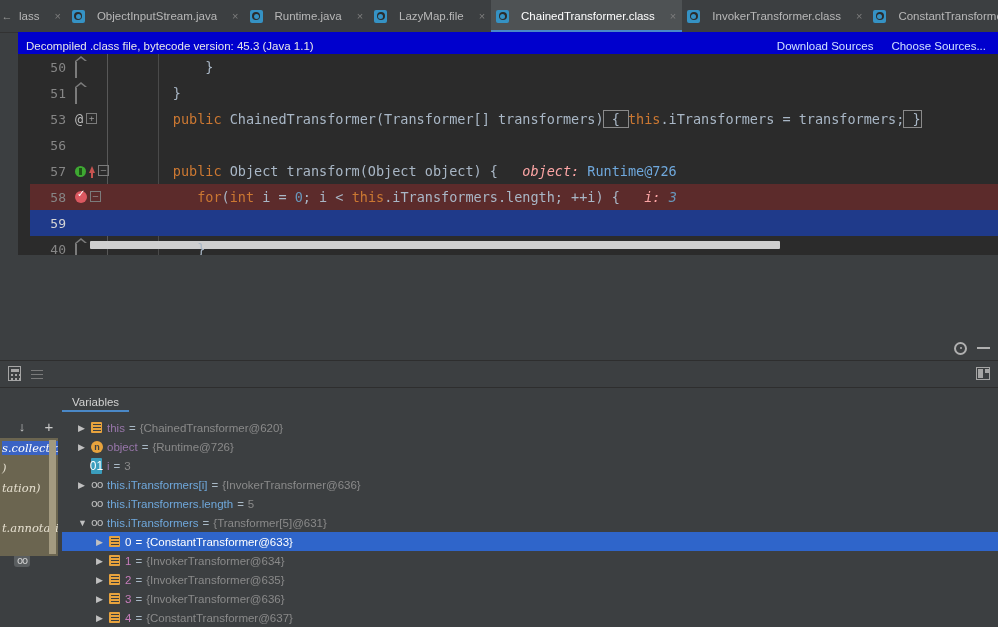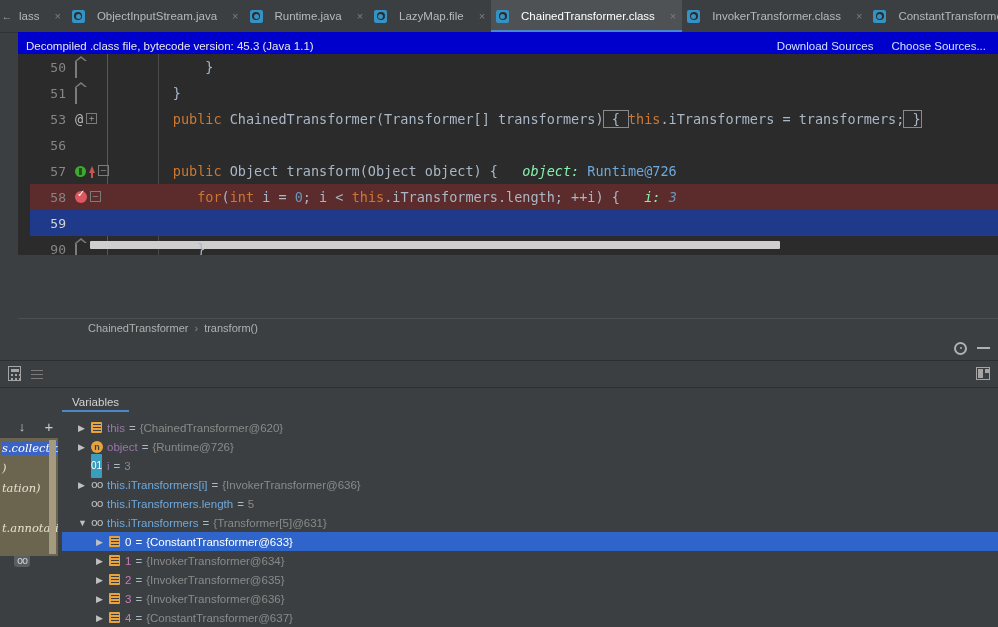--- a/index.html
+++ b/index.html
@@ -120,21 +120,21 @@
     position:absolute; left:89px; top:0; bottom:0; width:1px; background:#585858;
   }
   .vline2 {
     position:absolute; left:140px; top:0; bottom:0; width:1px; background:#4a4a4a;
   }
 
   
   .kw  { color:#cc7832; }
   .txt { color:#a9b7c6; }
   .num { color:#6897bb; }
-  .hint{ color:#86efac; font-style:italic;text-align:right; }
+  .hint{ color:#fca5a5; font-style:italic;text-align:right; }
   .hintv{ color:#6fa8dc; }
   .hintnum{ color:#6897bb; font-style:italic; }
   .brace-box { outline:1px solid #8a8a8a; }
   .at { color:#bbbbbb; }
 
   .bp-green{
     width:11px;height:11px;border-radius:50%;background:#3ea832;
     display:inline-block;position:relative;
   }
   .bp-green:after{
@@ -275,21 +275,21 @@
   .ic-obj{
     width:11px;height:11px;background:#e8a33d;border-radius:1px;position:relative;
   }
   .ic-obj:before{content:"";position:absolute;left:1.5px;top:1.5px;width:8px;height:1.5px;background:#3c3f41;
     box-shadow:0 3px 0 #3c3f41, 0 6px 0 #3c3f41;}
   .ic-n{
     width:12px;height:12px;border-radius:50%;background:#e8a33d;color:#3c3f41;font-size:9px;
     display:flex;align-items:center;justify-content:center;font-weight:bold;
   }
   .ic-prim{
-    width:11px;height:24px;background:#3b9dbd;border-radius:1px;color:#ffffff;font-size:10px;
+    width:11px;height:16px;background:#3b9dbd;border-radius:1px;color:#ffffff;font-size:12px;
     display:flex;align-items:center;justify-content:center;
   }
   .ic-oo{
     color:#bdbdbd; font-size:11px; letter-spacing:-1px; font-family:"DejaVu Sans",sans-serif;
     width:16px; flex:0 0 16px;
   }
   .vname{ color:#9876aa; }
   .vname.blue{ color:#6fa8dc; }
   .vname.idx{ color:#c77dbb; }
   .veq{ color:#a9b9c6; padding:0 4px; }
@@ -356,32 +356,27 @@
     <div class="vline"></div>
     <div class="vline2"></div>
     <div id="code-host" style="position:relative;z-index:2;">
         <div class="coderow"><div class="gutter">50</div><div class="gutter-icons"><span class="fold"><span class="fold-home"></span></span></div><div class="code"><span class="txt">          }</span></div></div>
         <div class="coderow"><div class="gutter">51</div><div class="gutter-icons"><span class="fold"><span class="fold-home"></span></span></div><div class="code"><span class="txt">      }</span></div></div>
         <div class="coderow"><div class="gutter">53</div><div class="gutter-icons"><span class="at">@</span><span class="fold"><span class="fold-box">+</span></span></div><div class="code"><span class="txt">      </span><span class="kw">public </span><span class="txt">ChainedTransformer(Transformer[] transformers)</span><span class="txt brace-box"> { </span><span class="kw">this</span><span class="txt">.iTransformers = transformers;</span><span class="txt brace-box"> }</span></div></div>
         <div class="coderow"><div class="gutter">56</div><div class="gutter-icons"></div><div class="code"><span class="txt"></span></div></div>
         <div class="coderow"><div class="gutter">57</div><div class="gutter-icons"><span class="bp-green"></span><span class="arrow-up"></span><span class="fold"><span class="fold-box">–</span></span></div><div class="code"><span class="txt">      </span><span class="kw">public </span><span class="txt">Object transform(Object object) {</span><span class="hint">   object:</span><span class="hintv"> Runtime@726</span></div></div>
         <div class="coderow ln-highlight-red"><div class="gutter">58</div><div class="gutter-icons"><span class="bp-red"></span><span class="fold"><span class="fold-box">–</span></span></div><div class="code"><span class="txt">         </span><span class="kw">for</span><span class="txt">(</span><span class="kw">int </span><span class="txt">i = </span><span class="num">0</span><span class="txt">; i &lt; </span><span class="kw">this</span><span class="txt">.iTransformers.length; ++i) {</span><span class="hint">   i:</span><span class="hintnum"> 3</span></div></div>
         <div class="coderow ln-highlight-blue"><div class="gutter">59</div><div class="gutter-icons"></div></div>
-        <div class="coderow"><div class="gutter">90</div><div class="gutter-icons"><span class="fold"><span class="fold-home"></span></span></div><div class="code"><span class="txt">         }</span></div></div>
+        <div class="coderow"><div class="gutter">40</div><div class="gutter-icons"><span class="fold"><span class="fold-home"></span></span></div><div class="code"><span class="txt">         }</span></div></div>
         <div class="coderow"><div class="gutter">61</div><div class="gutter-icons"></div><div class="code"><span class="txt"></span></div></div>
       </div>
     <div class="hscroll"></div>
     <div class="vscroll"></div>
   </div>
 
-  <div class="breadcrumb">
-    <span>ChainedTransformer</span>
-    <span class="sep">›</span>
-    <span>transform()</span>
-  </div>
 
   <div class="debugpanel">
 
     <div class="dp-titlebar">
       <div class="right">
         <span class="gear"></span>
         <span class="minus"></span>
       </div>
     </div>
 

